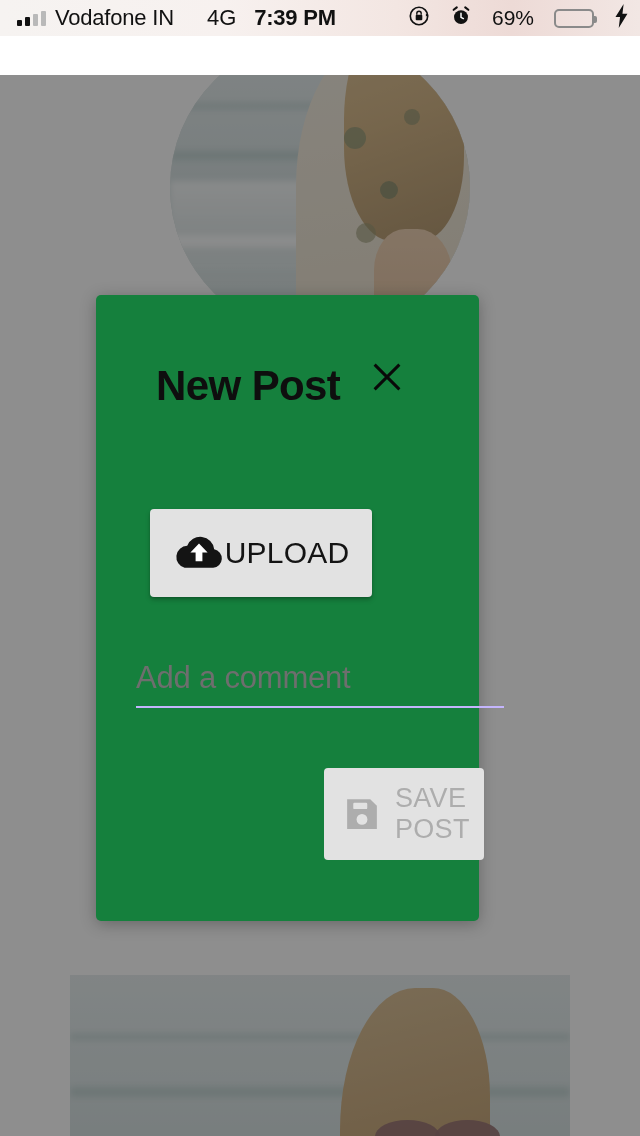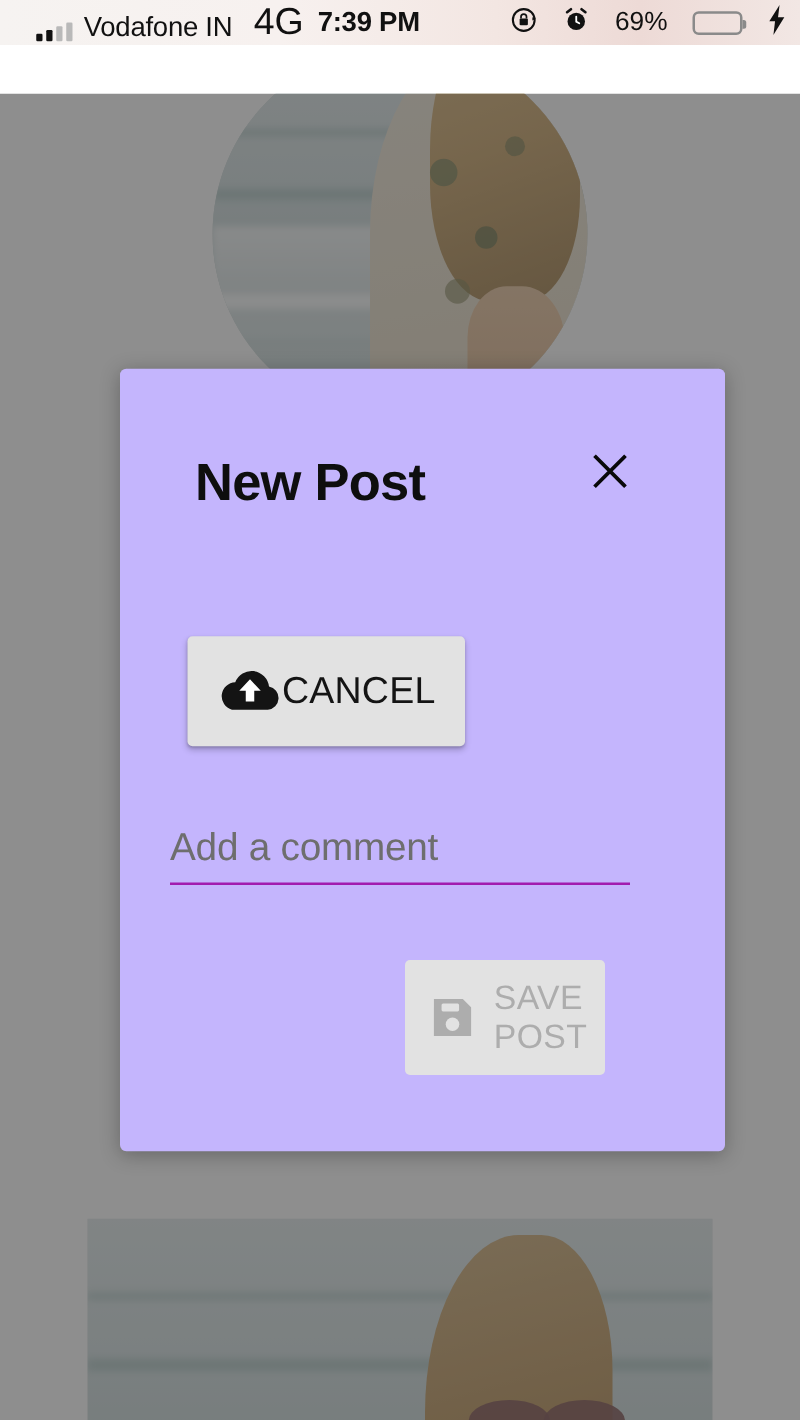--- a/index.html
+++ b/index.html
@@ -24,33 +24,33 @@
   #status-bar {
     position: absolute;
     left: 0; top: 0;
     width: 640px; height: 36px;
     background: linear-gradient(90deg, #f6f3f1 0%, #f7f1ef 35%, #f3e6e2 62%, #eddad6 80%, #f2e7e4 100%);
     display: flex;
     align-items: center;
     z-index: 40;
   }
   .sb-left {
-    display: flex; align-items: flex-end; gap: 9px;
-    padding-left: 29px;
+    display: flex; align-items: center; gap: 9px;
+    padding-left: 17px;
   }
   .sig-bars { display: flex; align-items: flex-end; gap: 3px; height: 15px; }
   .sig-bars i { display: block; width: 5px; border-radius: 1px; background: #b9b9b9; }
   .sig-bars i.on { background: #111; }
   .sig-bars i:nth-child(1) { height: 6px; }
   .sig-bars i:nth-child(2) { height: 9px; }
   .sig-bars i:nth-child(3) { height: 12px; }
   .sig-bars i:nth-child(4) { height: 15px; }
 
   .carrier { font-size: 22px; color: #111; letter-spacing: -0.2px; line-height: 1; }
-  .net-type { font-size: 30px; color: #111; line-height: 1; margin-left: 8px; }
+  .net-type { font-size: 22px; color: #111; line-height: 1; margin-left: 24px; }
 
   .sb-time {
     position: absolute;
     left: 0; right: 0;
     text-align: center;
     font-size: 22px;
     font-weight: bold;
     color: #111;
     letter-spacing: -0.2px;
     margin-left: -50px;
@@ -167,22 +167,22 @@
     left: 0; top: 75px;
     width: 640px; height: 1061px;
     background: rgba(60,60,60,0.58);
     z-index: 10;
   }
 
   
   #modal {
     position: absolute;
     left: 96px; top: 295px;
-    width: 484px; height: 626px;
-    background: #c4b5fd;
+    width: 383px; height: 626px;
+    background: #15803d;
     border-radius: 5px;
     box-shadow: 0 3px 16px rgba(0,0,0,.28);
     z-index: 20;
   }
 
   #modal-header {
     position: absolute;
     left: 0; top: 70px;
     width: 100%;
     padding: 0 40px 0 60px;
@@ -226,21 +226,21 @@
   #upload-label {
     font-size: 30px;
     letter-spacing: 0.2px;
     color: #141414;
   }
 
   #comment-field {
     position: absolute;
     left: 40px; top: 365px;
     width: 368px;
-    border-bottom: 2px solid #a21caf;
+    border-bottom: 2px solid #c4b5fd;
     padding-bottom: 10px;
   }
   #comment-input {
     width: 100%;
     border: none;
     outline: none;
     background: transparent;
     font-family: "Liberation Sans", sans-serif;
     font-size: 31px;
     color: #262626;
@@ -369,21 +369,21 @@
       </span>
     </div>
 
     <button class="btn raised" id="upload-btn">
       <span style="display:flex;align-items:center;">
         <svg width="52" height="40" viewBox="0 0 26 20">
           <path d="M20.6 8.1A7 7 0 0 0 7.1 6.4 5.6 5.6 0 0 0 5.8 17.4h14.3a4.7 4.7 0 0 0 .5-9.3z" fill="#141414"></path>
           <path d="M13 5.2l4.3 4.6h-2.6v4.3h-3.4V9.8H8.7z" fill="#ffffff"></path>
         </svg>
       </span>
-      <span id="upload-label">CANCEL</span>
+      <span id="upload-label">UPLOAD</span>
     </button>
 
     <div id="comment-field">
       <input id="comment-input" type="text" placeholder="Add a comment" style="">
     </div>
 
 
     <button class="btn" id="save-btn" disabled="">
       <span style="display:flex;align-items:center;">
         <svg width="42" height="42" viewBox="0 0 24 24">

